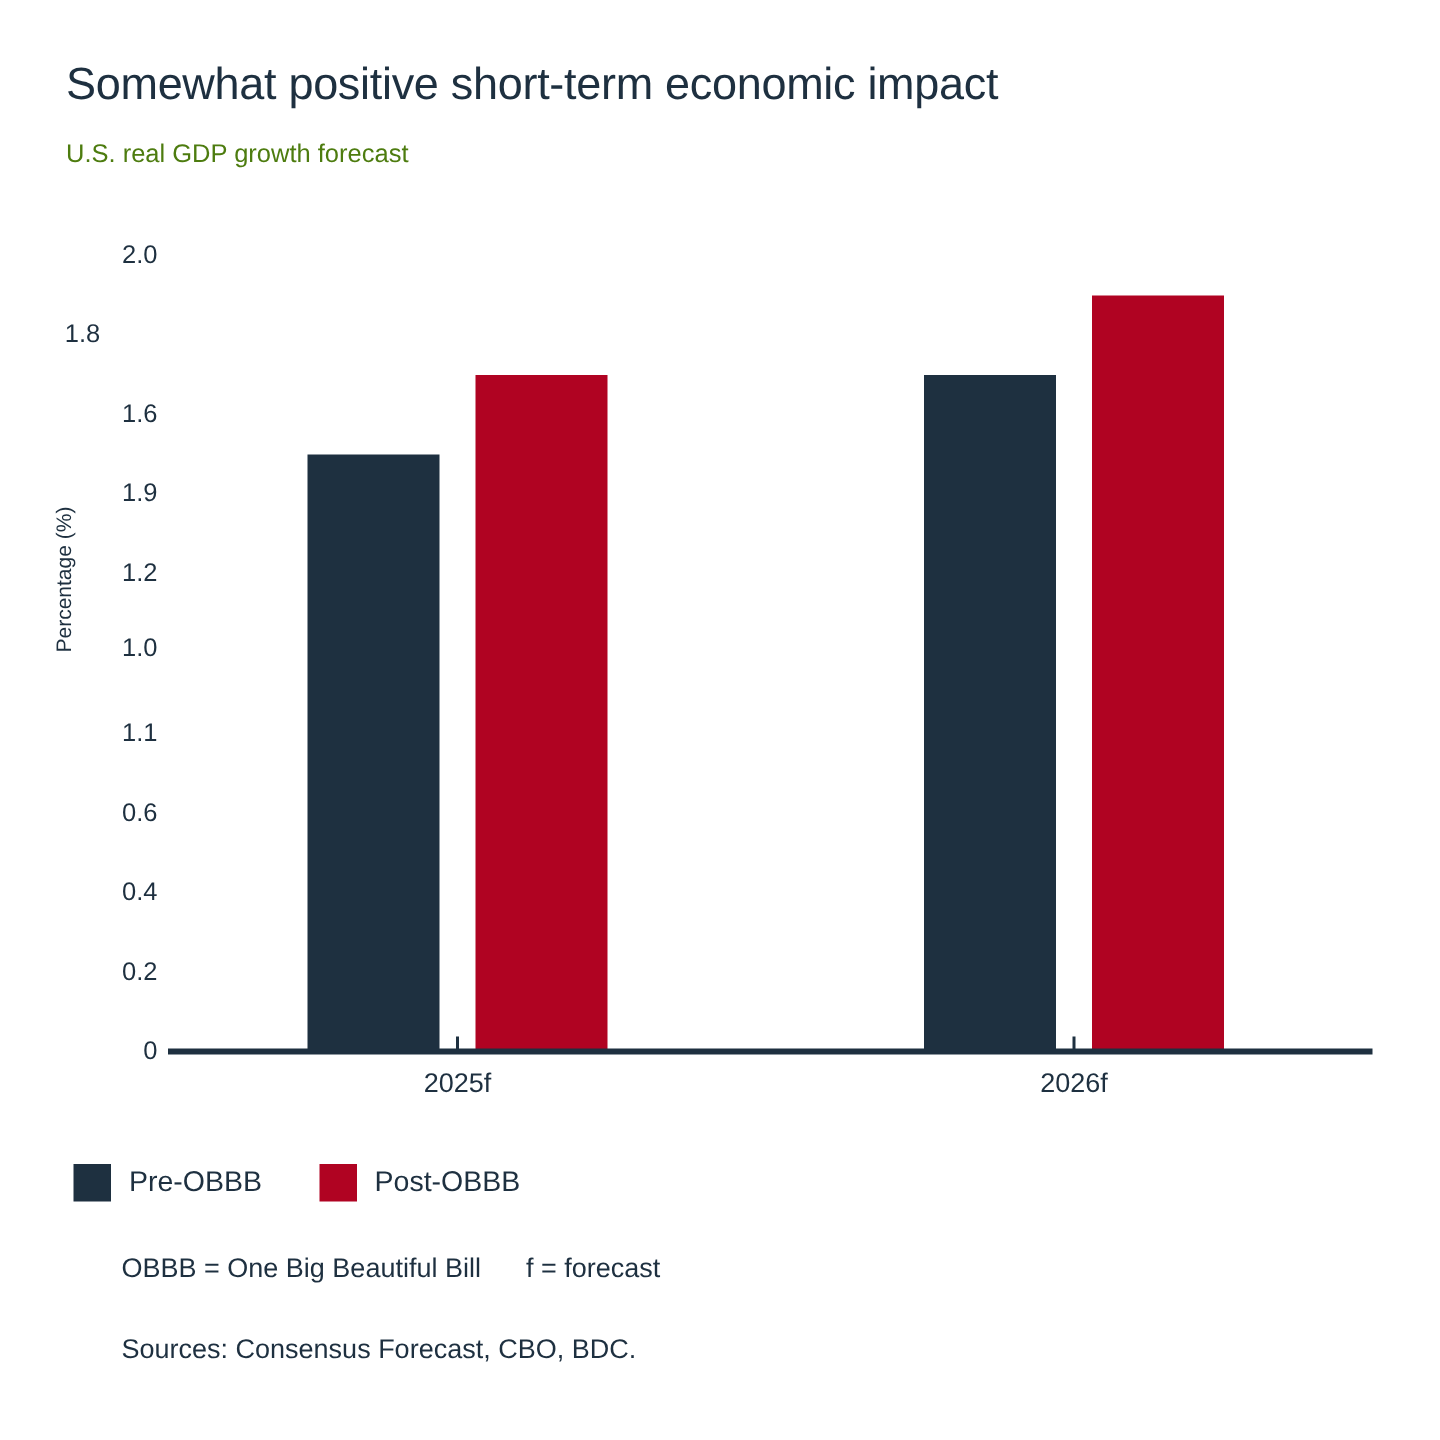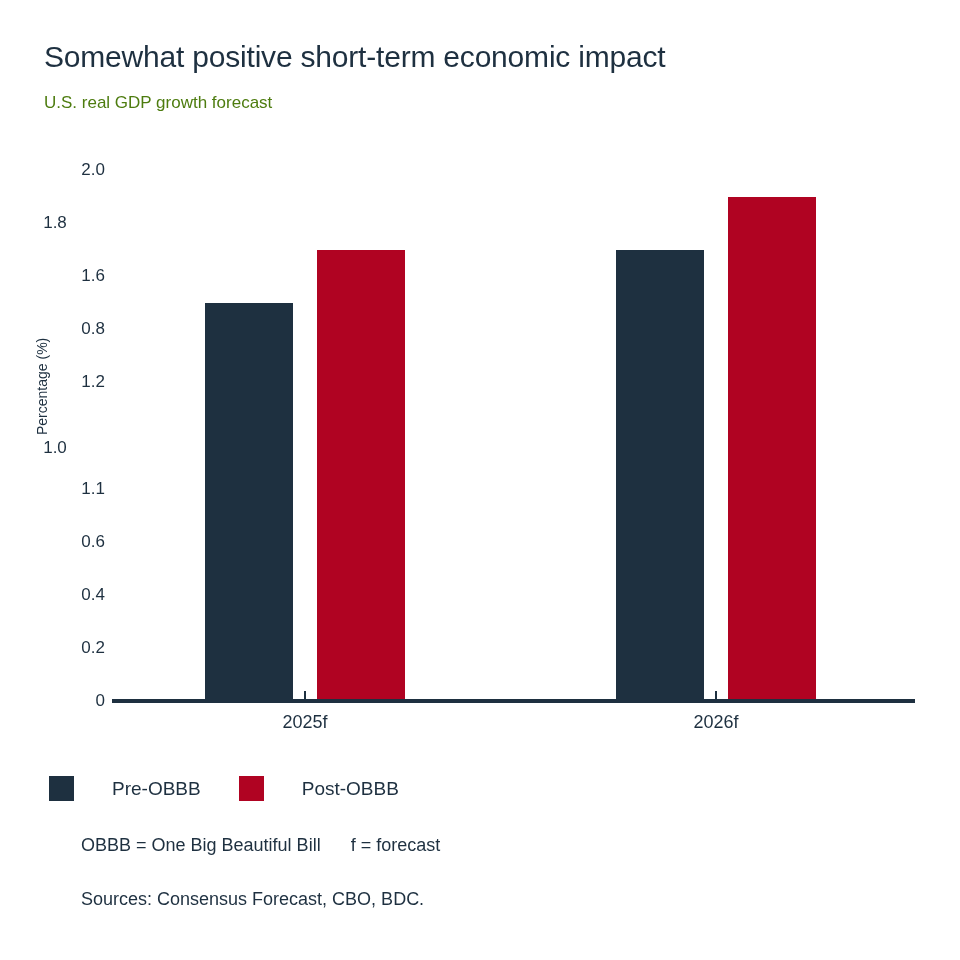--- a/index.html
+++ b/index.html
@@ -136,21 +136,20 @@
   .legend-swatch {
     width: 25px;
     height: 25px;
     margin-right: 12px;
     flex: 0 0 auto;
   }
   .legend-label {
     font-size: 19px;
     color: #1e3040;
     white-space: nowrap;
-    margin-left: 26px;
   }
 
   
   .footnote {
     position: absolute;
     left: 45px;
     font-size: 18px;
     color: #1e3040;
     white-space: pre;
     margin-left: 36px;
@@ -168,23 +167,23 @@
 <div id="plot-area">
 
   <div id="y-axis-title">Percentage (%)</div>
 
   <div id="y-tick-labels">
       <div class="y-tick-label" style="top: 701px;">0</div>
       <div class="y-tick-label" style="top: 647.9px;">0.2</div>
       <div class="y-tick-label" style="top: 594.8px;">0.4</div>
       <div class="y-tick-label" style="top: 541.7px;">0.6</div>
       <div class="y-tick-label" style="top: 488.6px;">1.1</div>
-      <div class="y-tick-label" style="top: 448px; text-align: center;">1.0</div>
+      <div class="y-tick-label" style="top: 432px;">1.0</div>
       <div class="y-tick-label" style="top: 382.4px;">1.2</div>
-      <div class="y-tick-label" style="top: 329.3px;">0.8</div>
+      <div class="y-tick-label" style="top: 329.3px;">1.9</div>
       <div class="y-tick-label" style="top: 276.2px;">1.6</div>
       <div class="y-tick-label" style="top: 223.1px; text-align: center;">1.8</div>
       <div class="y-tick-label" style="top: 170px;">2.0</div>
     </div>
 
   <div id="bars-layer">
       <div class="bar" style="left: 205px; width: 88px; height: 398.25px; background: rgb(30, 48, 64);"></div>
       <div class="bar" style="left: 317px; width: 88px; height: 451.35px; background: rgb(176, 3, 34);"></div>
       <div class="bar" style="left: 616px; width: 88px; height: 451.35px; background: rgb(30, 48, 64);"></div>
       <div class="bar" style="left: 728px; width: 88px; height: 504.45px; background: rgb(176, 3, 34);"></div>

